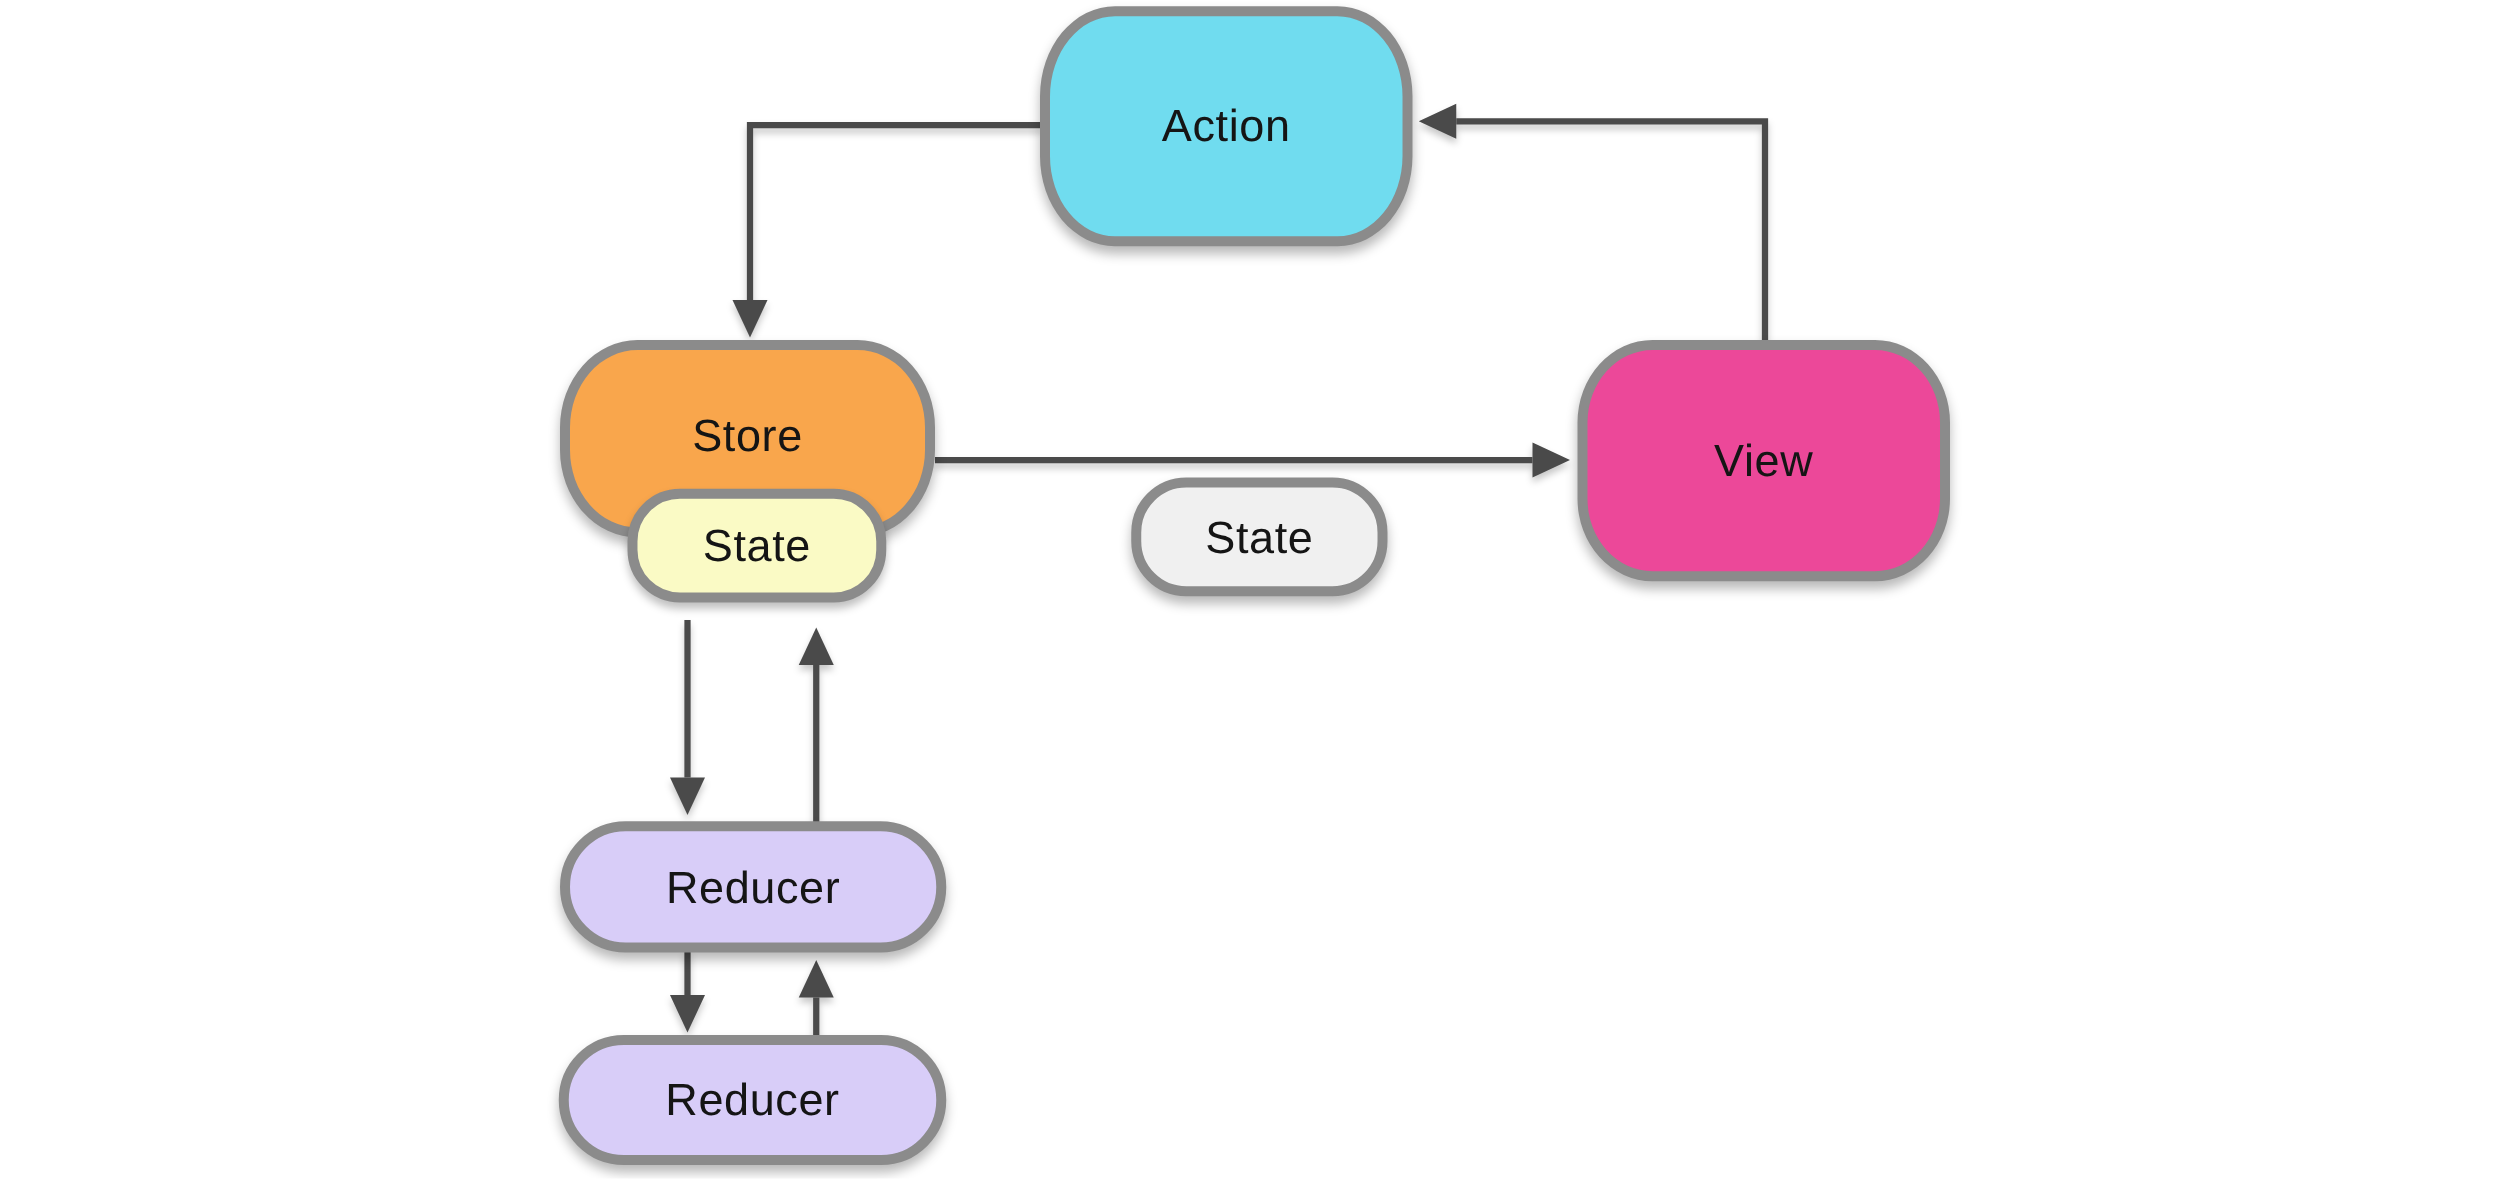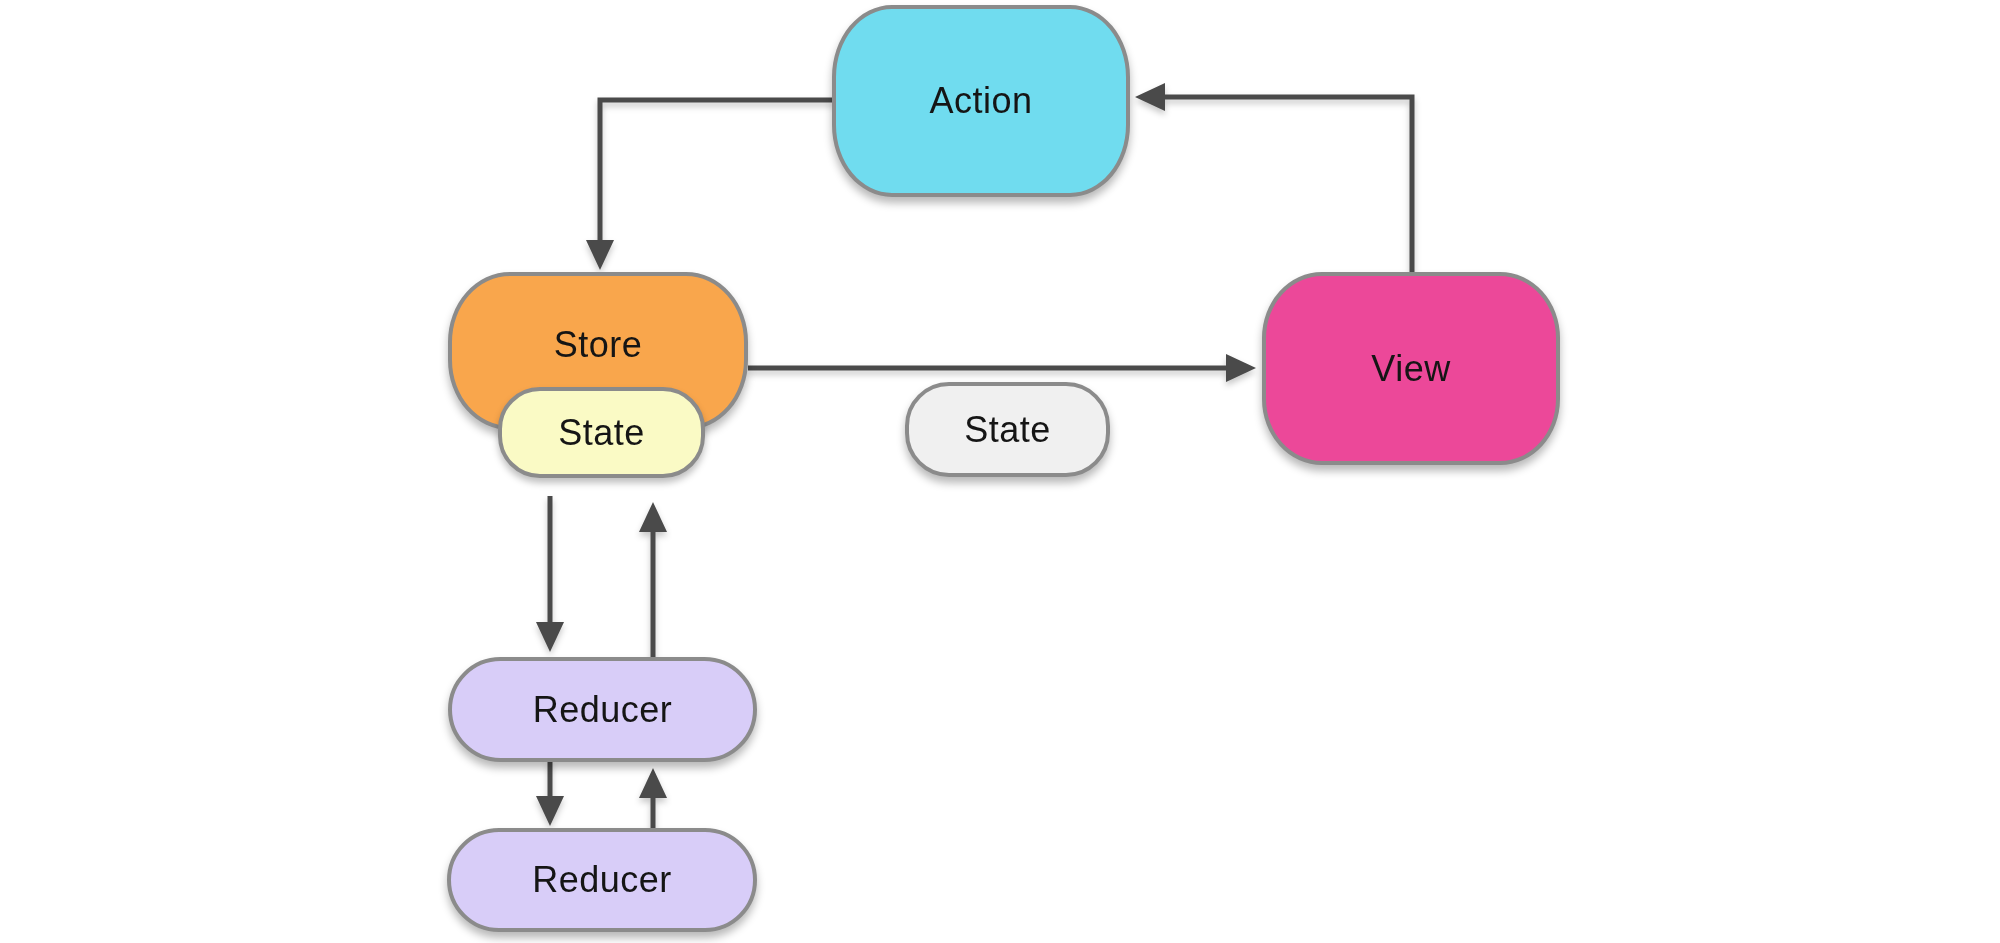--- a/index.html
+++ b/index.html
@@ -23,21 +23,21 @@
     height: 943px;
     filter: drop-shadow(0px 4px 3px rgba(0,0,0,0.22));
   }
   .connector-layer path {
     fill: none;
     stroke-width: 5;
   }
   .node {
     position: absolute;
     box-sizing: border-box;
-    border: 4px solid #000000;
+    border: 8px solid #000000;
     display: flex;
     align-items: center;
     justify-content: center;
     font-size: 36px;
     color: #151515;
     letter-spacing: 0.5px;
     box-shadow: 0 6px 9px rgba(0,0,0,0.28);
   }
   .node-action {
     left: 832px; top: 5px;

